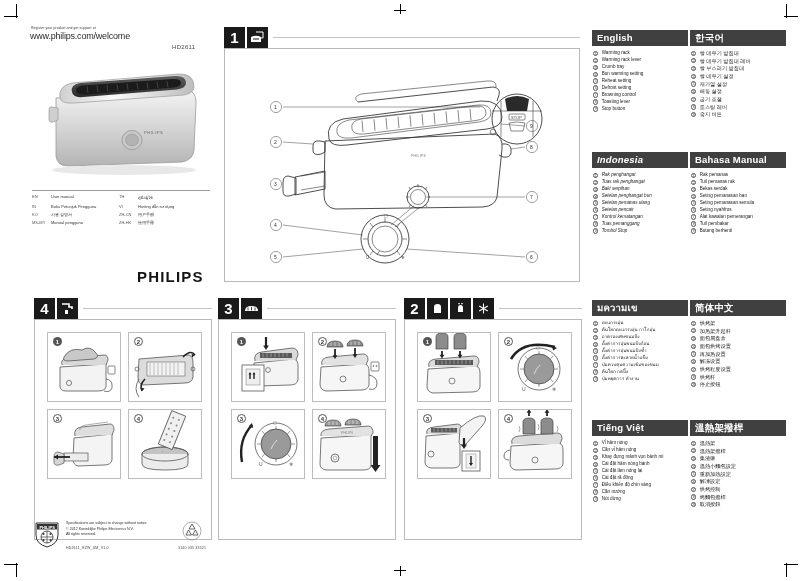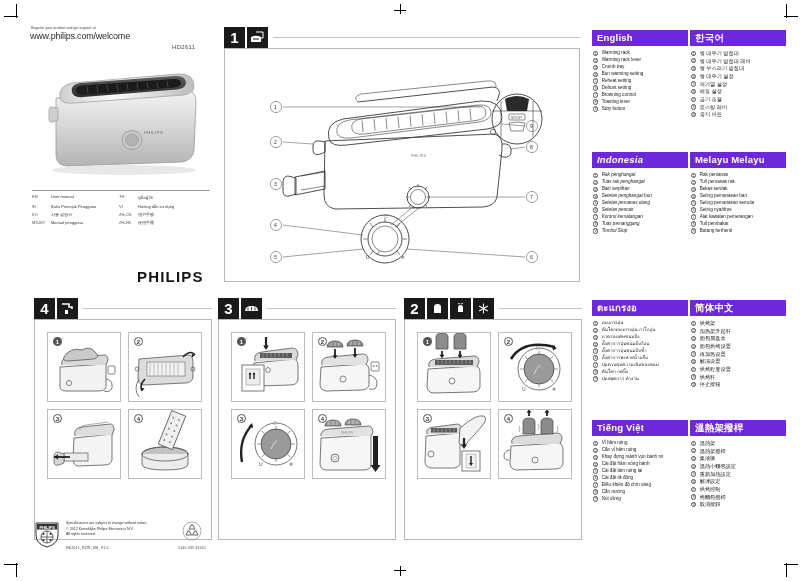--- a/index.html
+++ b/index.html
@@ -29,21 +29,21 @@
   .step-ico {
     width:21px; height:21px; background:#1a1a1a; display:flex;
     align-items:center; justify-content:center; color:#fff; font-size:12px;
     position:relative;
   }
   .step-rule { flex:1; height:1px; background:#c4c4c4; margin-left:3px; }
 
   
   .lang { position:absolute; width:96px; }
   .lang-title {
-    background:#6d28d9; color:#fff; font-size:9.5px; font-weight:bold;
+    background:#404040; color:#fff; font-size:9.5px; font-weight:bold;
     padding:2.5px 5px; letter-spacing:.2px; line-height:1.15;
   }
   .lang ol { list-style:none; margin-top:4px; }
   .lang li {
     font-size:4.6px; color:#1a1a1a; line-height:1.52;
     display:flex; align-items:flex-start; gap:3.5px; padding-left:1px;
     white-space:nowrap;
   }
   .lang li .bullet {
     flex:0 0 auto; width:5.2px; height:5.2px; border:0.5px solid #555;
@@ -801,21 +801,21 @@
           <span>Tuas pemanggang</span>
         </li>
       <li>
           <span class="bullet">9</span>
           <span>Tombol Stop</span>
         </li>
     </ol>
   </div>
 
   <div class="lang" style="left:690px; top:152px;">
-    <div class="lang-title">Melayu Melayu</div>
+    <div class="lang-title">Bahasa Manual</div>
     <ol>
       <li>
           <span class="bullet">1</span>
           <span>Rak pemanas</span>
         </li>
       <li>
           <span class="bullet">2</span>
           <span>Tuil pemanas rak</span>
         </li>
       <li>
@@ -843,21 +843,21 @@
           <span>Tuil pembakar</span>
         </li>
       <li>
           <span class="bullet">9</span>
           <span>Butang berhenti</span>
         </li>
     </ol>
   </div>
 
   <div class="lang" style="left:592px; top:300px;">
-    <div class="lang-title">ตะแกรงอ</div>
+    <div class="lang-title">มความเข</div>
     <ol>
       <li>
           <span class="bullet">1</span>
           <span>ตะแกรงอุ่น</span>
         </li>
       <li>
           <span class="bullet">2</span>
           <span>คันโยกตะแกรงอุ่น กาโกอุ่น</span>
         </li>
       <li>

